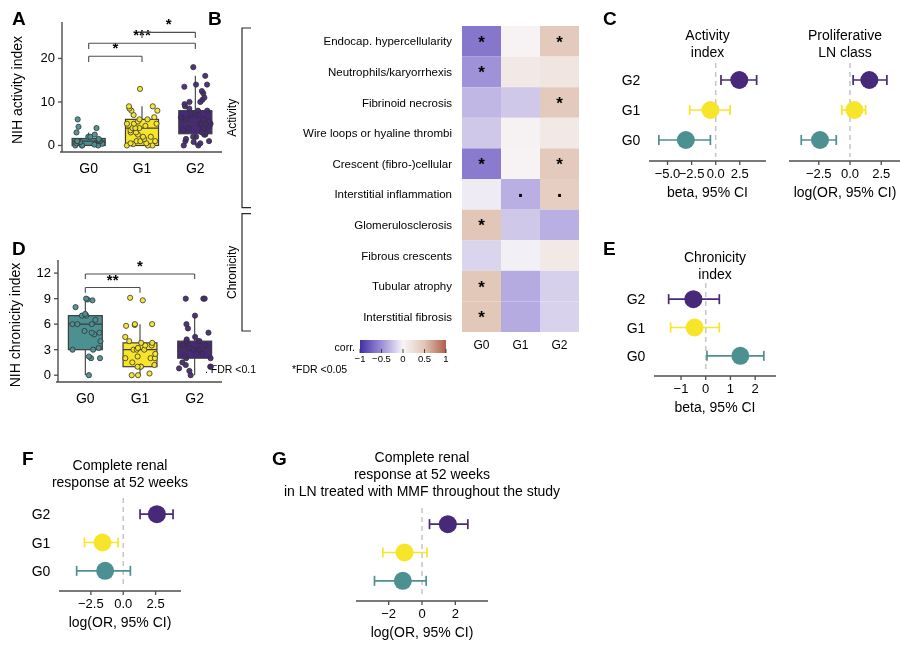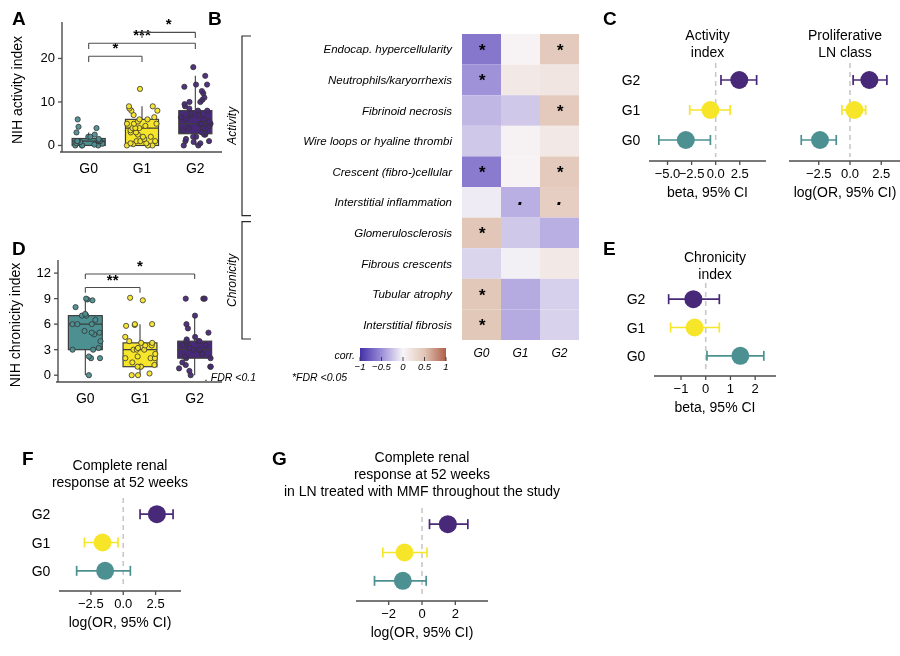--- a/index.html
+++ b/index.html
@@ -155,21 +155,21 @@
       <line x1="195.33333333333334" y1="43.2280701754386" x2="195.33333333333334" y2="48.8842105263158" stroke="#4d4d4d" stroke-width="1.1"></line>
       <text x="142" y="40.2280701754386" text-anchor="middle" class="star">***</text>
       <line x1="142" y1="32.35087719298245" x2="195.33333333333334" y2="32.35087719298245" stroke="#4d4d4d" stroke-width="1.1"></line>
       <line x1="142" y1="32.35087719298245" x2="142" y2="38.00701754385965" stroke="#4d4d4d" stroke-width="1.1"></line>
       <line x1="195.33333333333334" y1="32.35087719298245" x2="195.33333333333334" y2="38.00701754385965" stroke="#4d4d4d" stroke-width="1.1"></line>
       <text x="168.66666666666669" y="29.350877192982452" text-anchor="middle" class="star">*</text>
     </svg>
 </div>
 
 <div class="plabel" style="left:208px;top:8px;">B</div>
-<div class="panel" style="left:200px;top:16px;font-style:italic;">
+<div class="panel" style="left:200px;top:8px;">
   <svg id="svgB" width="400" height="390">
       <text x="252" y="37.3" text-anchor="end" class="hmlab">Endocap. hypercellularity</text>
       <text x="252" y="67.9" text-anchor="end" class="hmlab">Neutrophils/karyorrhexis</text>
       <text x="252" y="98.5" text-anchor="end" class="hmlab">Fibrinoid necrosis</text>
       <text x="252" y="129.10000000000002" text-anchor="end" class="hmlab">Wire loops or hyaline thrombi</text>
       <text x="252" y="159.70000000000002" text-anchor="end" class="hmlab">Crescent (fibro-)cellular</text>
       <text x="252" y="190.3" text-anchor="end" class="hmlab">Interstitial inflammation</text>
       <text x="252" y="220.90000000000003" text-anchor="end" class="hmlab">Glomerulosclerosis</text>
       <text x="252" y="251.50000000000003" text-anchor="end" class="hmlab">Fibrous crescents</text>
       <text x="252" y="282.1" text-anchor="end" class="hmlab">Tubular atrophy</text>

